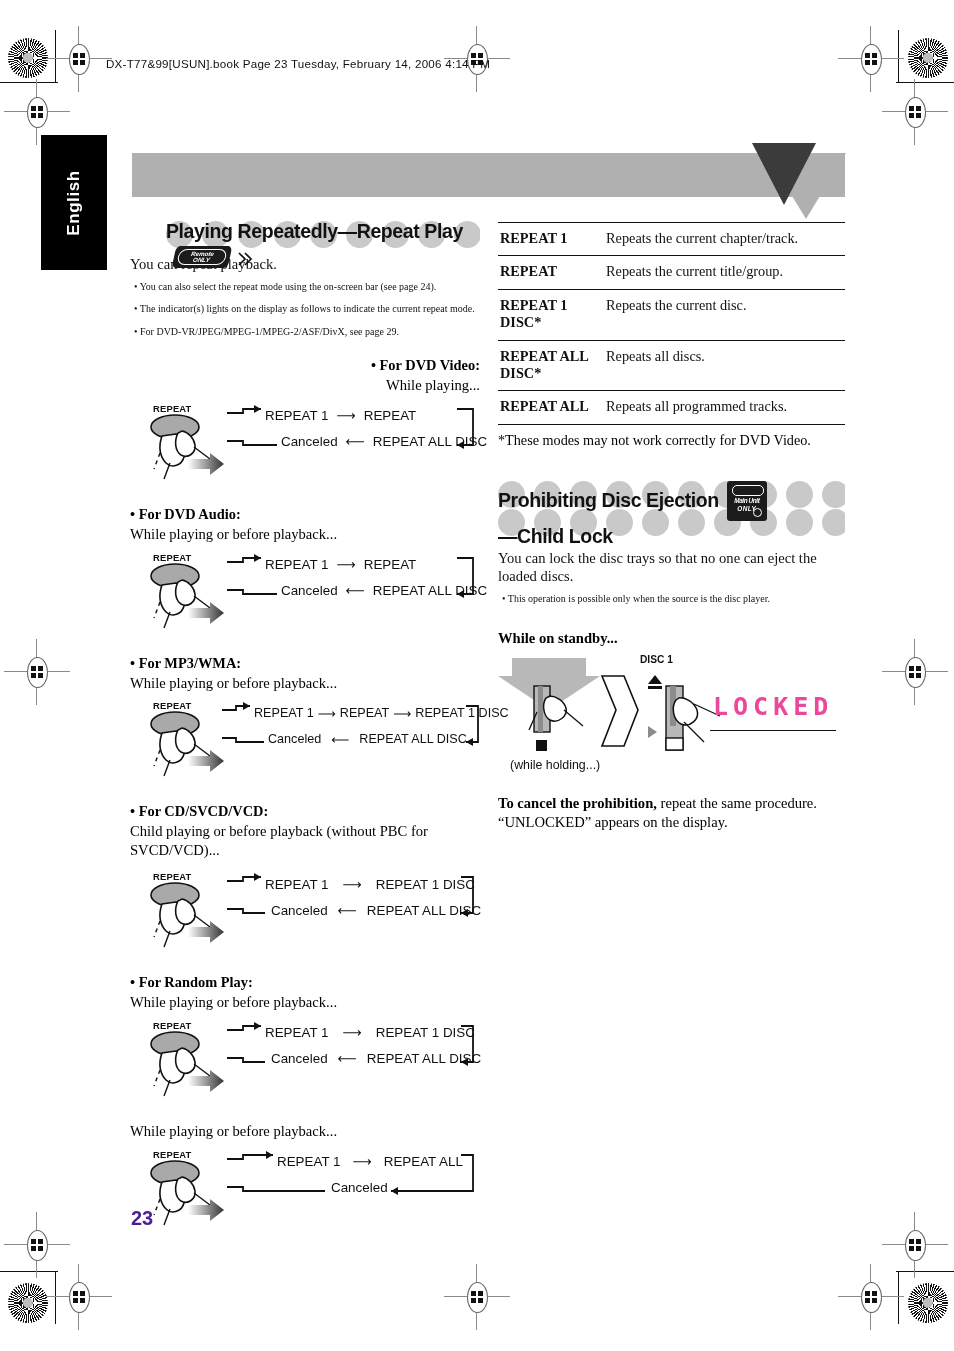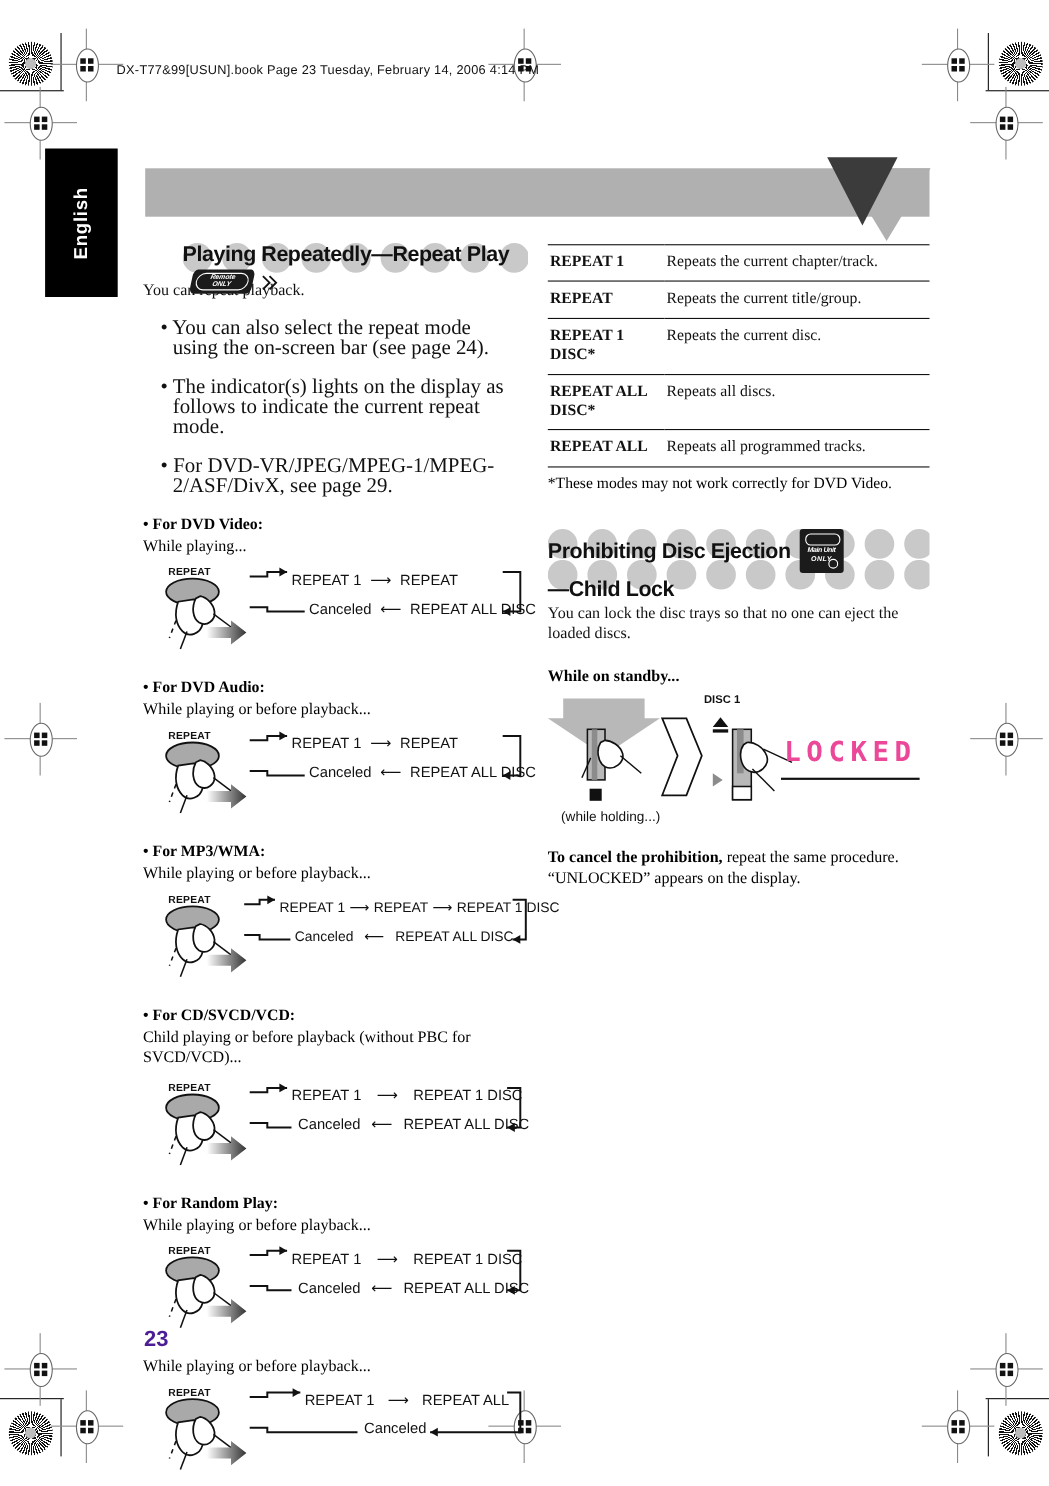--- a/index.html
+++ b/index.html
@@ -108,22 +108,22 @@
     position:absolute;left:0;width:100%;text-align:center;color:#fff;
     font-family:"Liberation Sans",sans-serif;font-style:italic;font-weight:bold;
     font-size:6.4px;line-height:7px;}
   .badge-main .l1{top:16px;}
   .badge-main .l2{top:24px;letter-spacing:.4px;}
   .badge-main .circ{position:absolute;right:5px;bottom:4px;width:7px;height:7px;
     border:1.4px solid #fff;border-radius:50%;}
 
   
   .p{font-size:14.6px;line-height:18.6px;color:#111;margin:5px 0 0 0;}
-  .bul{font-size:19px;line-height:18.6px;color:#111;
-    padding-left:11px;text-indent:-11px;margin:16px;}
+  .bul{font-size:10px;line-height:18.6px;color:#111;
+    padding-left:11px;text-indent:-11px;margin:4px;}
   .bul::before{content:"• ";}
   .sub{font-weight:bold;font-size:14.4px;line-height:19px;margin:0;
     padding-left:11px;text-indent:-11px;}
   .sub::before{content:"• ";}
   .cond{font-size:14.6px;line-height:18.6px;margin:1px 0 0 0;}
   .strongline{font-size:14.6px;line-height:19px;margin:0;}
   .strongline b{font-weight:bold;}
 
   
   .flow{position:relative;height:84px;margin-top:4px;}
@@ -351,21 +351,21 @@
             <path d="M3 3 L9 9 L3 15" fill="none" stroke="#111" stroke-width="1.7"></path>
             <path d="M9 3 L15 9 L9 15" fill="none" stroke="#111" stroke-width="1.7"></path>
           </svg></span>
     </div>
 
     <p class="p">You can repeat playback.</p>
     <p class="bul">You can also select the repeat mode using the on-screen bar (see page 24).</p>
     <p class="bul">The indicator(s) lights on the display as follows to indicate the current repeat mode.</p>
     <p class="bul">For DVD-VR/JPEG/MPEG-1/MPEG-2/ASF/DivX, see page 29.</p>
 
-    <div style="margin-top:15px;">
+    <div style="margin-top:15px;text-align:right;">
       <p class="sub">For DVD Video:</p>
       <p class="cond">While playing...</p>
       <div class="flow">
         <div class="btnicon">
           <div class="lbl">REPEAT</div>
           <svg width="84" height="78" viewBox="0 0 84 78">
             <ellipse cx="27" cy="24" rx="24" ry="12" fill="#a9a9a9" stroke="#111" stroke-width="1.6"></ellipse>
             <path d="M14 33 C10 44 12 54 18 60 C24 66 34 62 36 54 L38 44 C40 36 34 31 28 31 Z" fill="#fff" stroke="#111" stroke-width="1.6"></path>
             <path d="M30 30 C26 38 27 48 33 52 C40 56 48 50 47 42 C46 35 40 29 34 28 Z" fill="#fff" stroke="#111" stroke-width="1.6"></path>
             <path d="M12 50 L6 66" stroke="#111" stroke-width="1.4" stroke-dasharray="4 4" fill="none"></path>
@@ -650,20 +650,21 @@
         </div>
         <div style="position:relative;z-index:2;line-height:27px;">
           <span class="htxt">Prohibiting Disc Ejection</span><span class="badge-main"><span class="slot"></span><span class="l1">Main Unit</span><span class="l2">ONLY</span><span class="circ"></span></span>
         </div>
         <div style="position:relative;z-index:2;line-height:27px;">
           <span class="htxt">—Child Lock</span>
         </div>
       </div>
 
       <p class="p" style="margin-top:8px;">You can lock the disc trays so that no one can eject the loaded discs.</p>
+      <p class="bul">This operation is possible only when the source is the disc player.</p>
 
       <p class="strongline" style="margin-top:20px;"><b>While on standby...</b></p>
 
       <div class="lockfig">
         <svg width="345" height="112" viewBox="0 0 345 112" style="position:absolute;left:0;top:2px;">
 
           <path d="M8 4 L82 4 L82 22 L96 22 L45 56 L-6 22 L8 22 Z" fill="#b8b8b8" stroke="none" transform="translate(6,0)"></path>
 
           <rect x="36" y="32" width="16" height="46" fill="#b8b8b8" stroke="#111" stroke-width="1.4"></rect>
           <rect x="40" y="32" width="5" height="46" fill="#8c8c8c" stroke="none"></rect>

